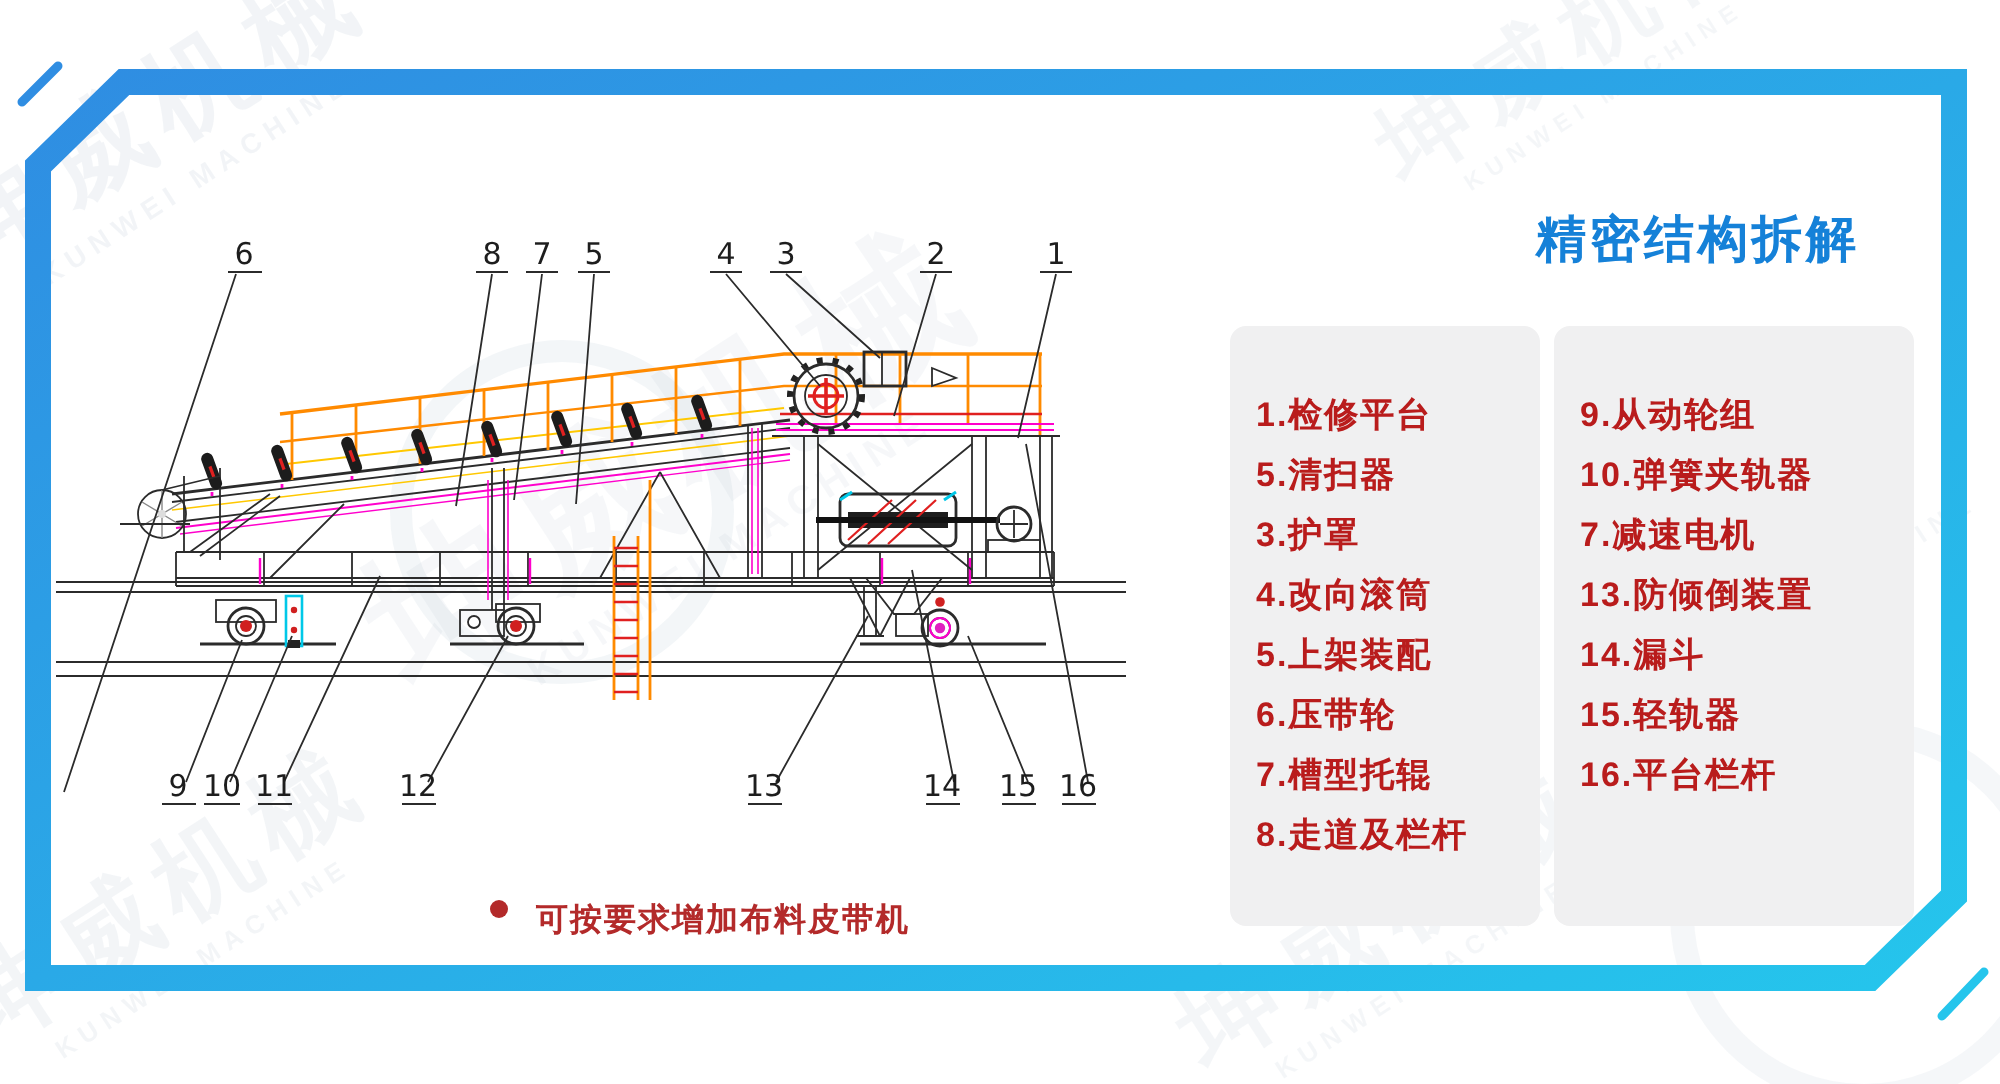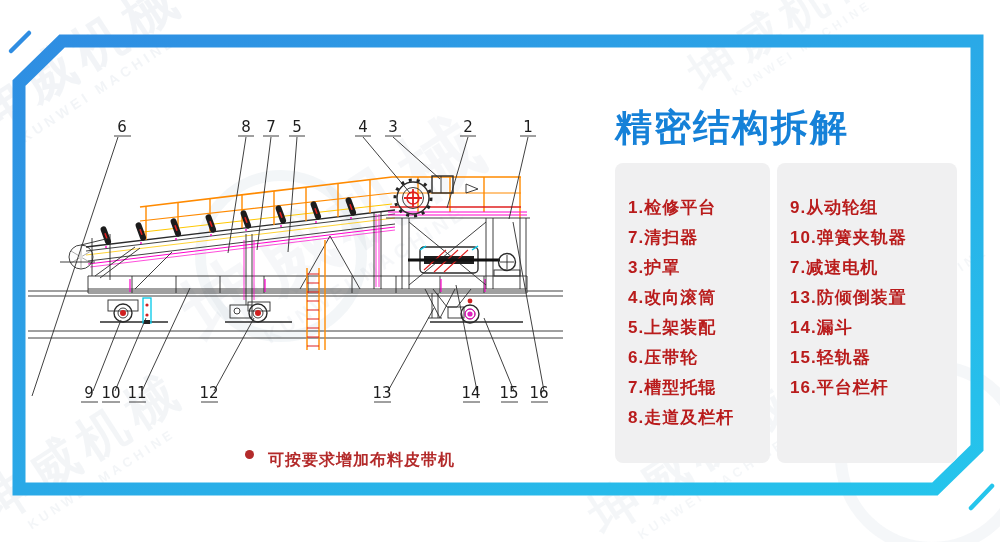--- a/index.html
+++ b/index.html
@@ -25,22 +25,22 @@
   .ln{stroke:var(--line-black);stroke-width:.9;fill:none;}
   .lnB{stroke:var(--line-black);stroke-width:1.4;fill:none;}
   .o{stroke:var(--orange);fill:none;}
   .y{stroke:var(--yellow);fill:none;}
   .m{stroke:var(--magenta);fill:none;}
   .r{stroke:var(--red);fill:none;}
   .c{stroke:var(--cyan);fill:none;}
   .num{font-family:"DejaVu Sans",sans-serif;font-size:15px;fill:#1d1d1d;text-anchor:middle;}
   .gs1{stop-color:var(--frame-start);} .gs2{stop-color:var(--frame-end);}
   
-  .title{position:absolute;left:615px;top:103px;width:315px;text-align:left;
-         font-size:37px;font-weight:800;letter-spacing:2px;color:var(--title-blue);}
+  .title{position:absolute;left:615px;top:103px;width:315px;text-align:right;
+         font-size:25px;font-weight:800;letter-spacing:2px;color:var(--title-blue);}
   .panel{position:absolute;top:163px;height:300px;background:var(--panel-gray);
          border-radius:8px;box-sizing:border-box;padding:30px 0 0 13px;}
   .panel-left{left:615px;width:155px;}
   .panel-right{left:777px;width:180px;}
   .li{height:30px;line-height:30px;font-size:17px;font-weight:600;color:#b91c1c;
       letter-spacing:1px;white-space:nowrap;}
   
   .note{position:absolute;left:245px;top:450px;display:flex;}
   .bullet{width:9px;height:9px;border-radius:50%;background:var(--note-red);
           display:inline-block;margin-right:14px;}
@@ -244,21 +244,21 @@
         <text class="num" x="509" y="398">15</text>
         <text class="num" x="539" y="398">16</text>
       </g>
     </g>
   </svg>
 
   <div class="title">精密结构拆解</div>
 
   <div class="panel panel-left">
     <div class="li">1.检修平台</div>
-    <div class="li">7.清扫器</div>
+    <div class="li">5.清扫器</div>
     <div class="li">3.护罩</div>
     <div class="li">4.改向滚筒</div>
     <div class="li">5.上架装配</div>
     <div class="li">6.压带轮</div>
     <div class="li">7.槽型托辊</div>
     <div class="li">8.走道及栏杆</div>
   </div>
 
   <div class="panel panel-right">
     <div class="li">9.从动轮组</div>

